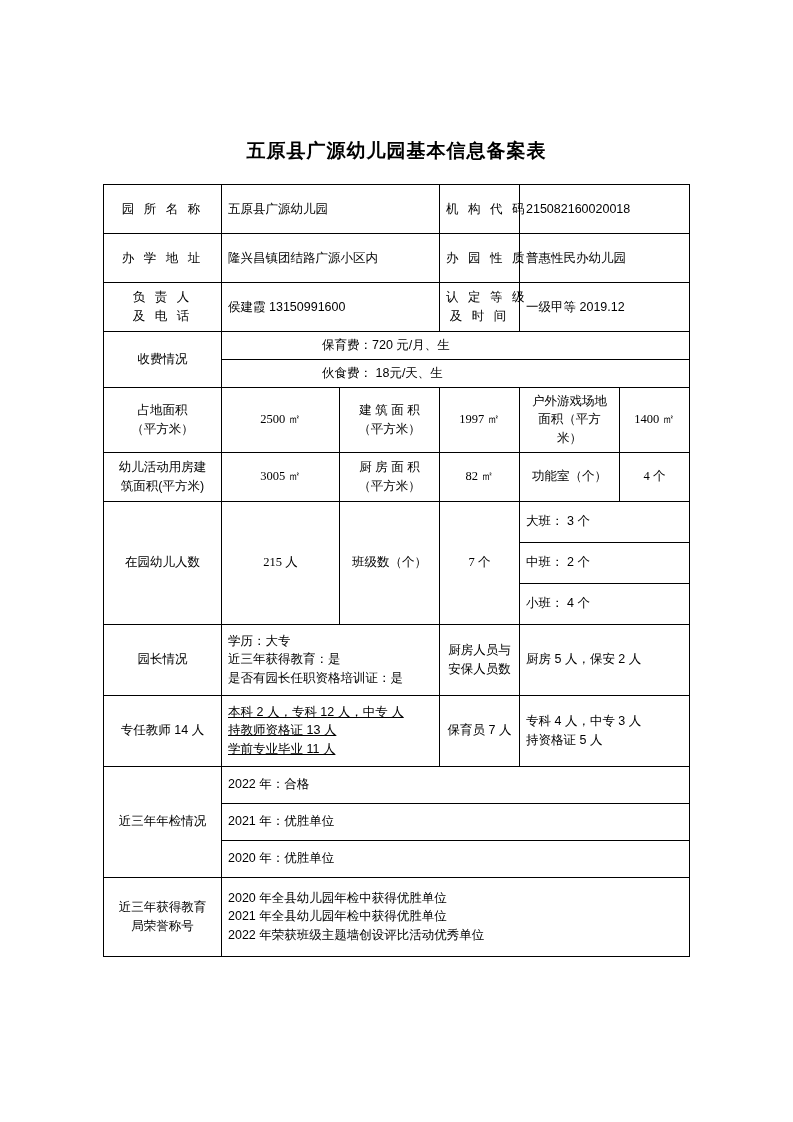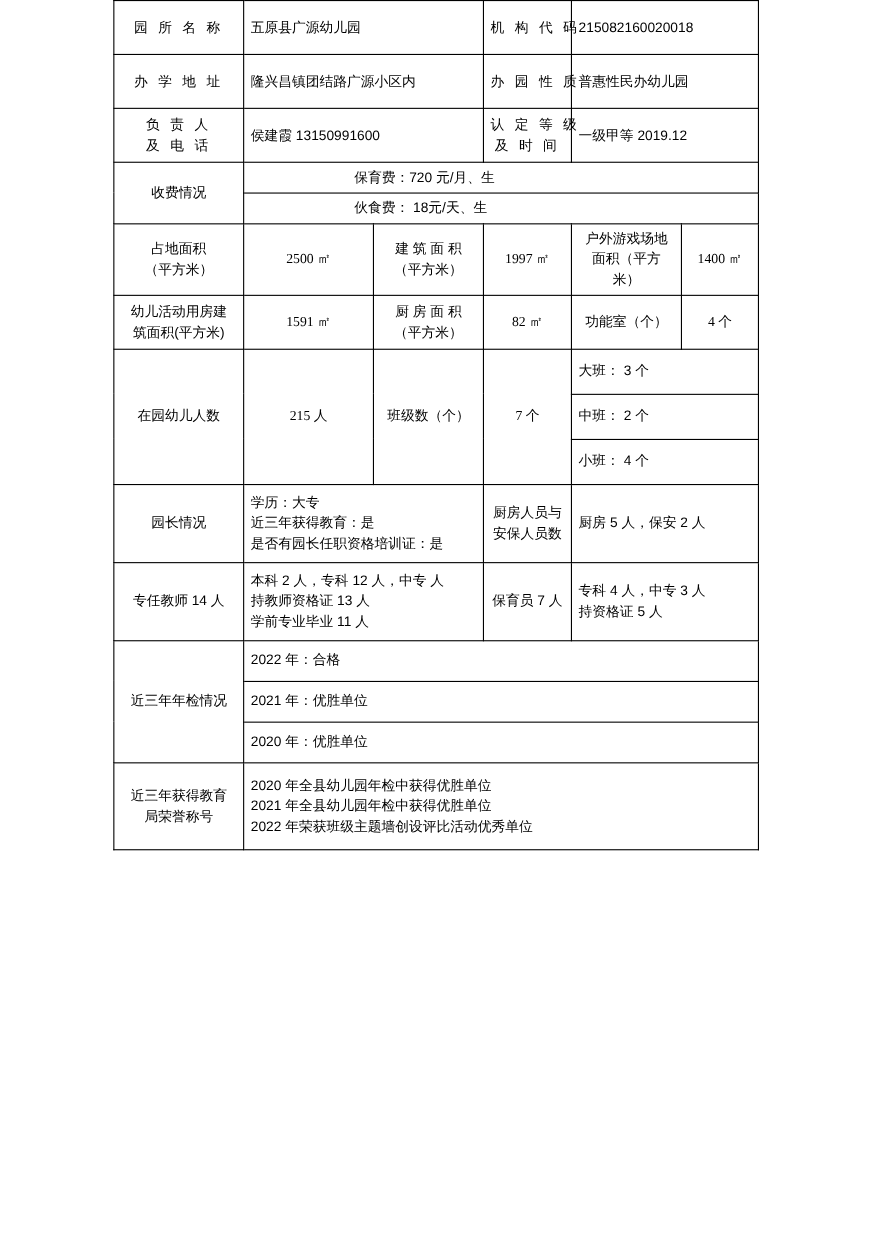--- a/index.html
+++ b/index.html
@@ -75,20 +75,21 @@
     line-height: 1.55;
     text-align: left;
     padding-left: 10px;
   }
 </style>
 </head>
 <body>
 
 <div class="page">
 
+  <h1 class="doc-title">五原县广源幼儿园基本信息备案表</h1>
 
   <table class="main">
     <colgroup>
       <col style="width:118px">
       <col style="width:118px">
       <col style="width:100px">
       <col style="width:80px">
       <col style="width:100px">
       <col style="width:70px">
     </colgroup>
@@ -145,21 +146,21 @@
           <div>面积（平方米）</div>
         </td>
         <td class="val-c">1400 ㎡</td>
       </tr>
 
       <tr>
         <td class="lbl tall twoline">
           <div>幼儿活动用房建</div>
           <div>筑面积(平方米)</div>
         </td>
-        <td class="val-c">1591 ㎡</td>
+        <td class="val-c">3005 ㎡</td>
         <td class="lbl twoline">
           <div>厨 房 面 积</div>
           <div>（平方米）</div>
         </td>
         <td class="val-c">82 ㎡</td>
         <td class="lbl">功能室（个）</td>
         <td class="val-c">4 个</td>
       </tr>
 
       <tr>
@@ -185,21 +186,21 @@
         </td>
         <td class="lbl twoline">
           <div>厨房人员与</div>
           <div>安保人员数</div>
         </td>
         <td class="val-l" colspan="2">厨房 5 人，保安 2  人</td>
       </tr>
 
       <tr>
         <td class="lbl">专任教师 14 人</td>
-        <td class="multi" colspan="2" style="height:62px;">
+        <td class="multi" colspan="2" style="height:62px;text-decoration:underline;">
           <div>本科 2  人，专科 12 人，中专 人</div>
           <div>持教师资格证  13 人</div>
           <div>学前专业毕业  11 人</div>
         </td>
         <td class="lbl">保育员 7 人</td>
         <td class="multi" colspan="2">
           <div>专科 4  人，中专 3  人</div>
           <div>持资格证 5   人</div>
         </td>
       </tr>

